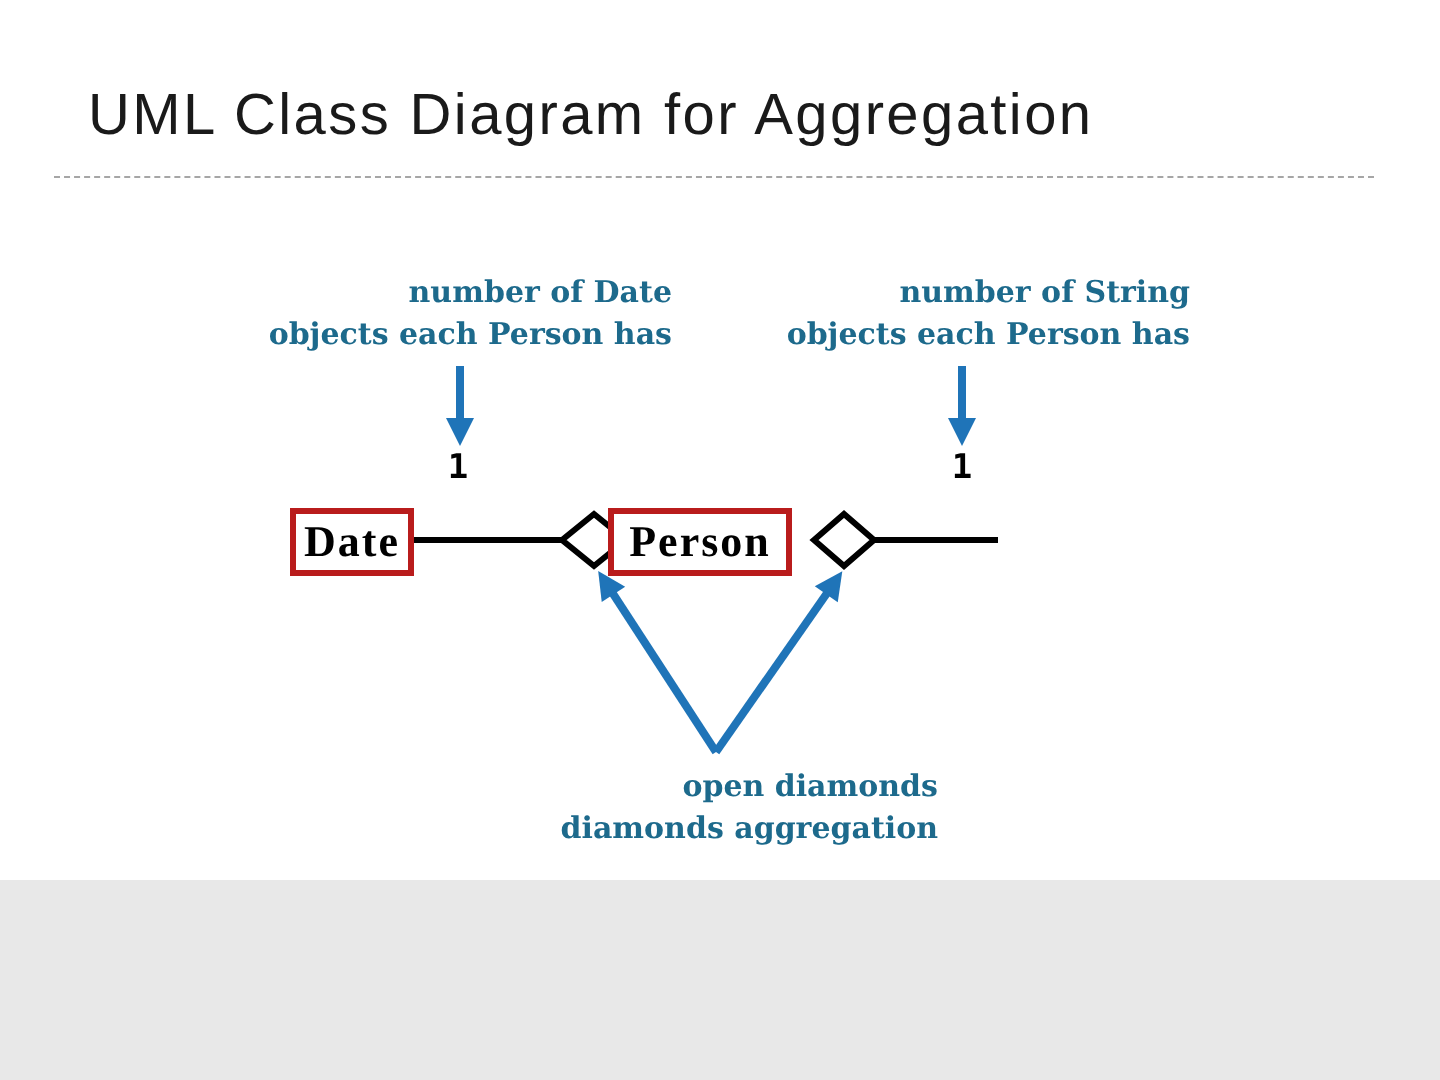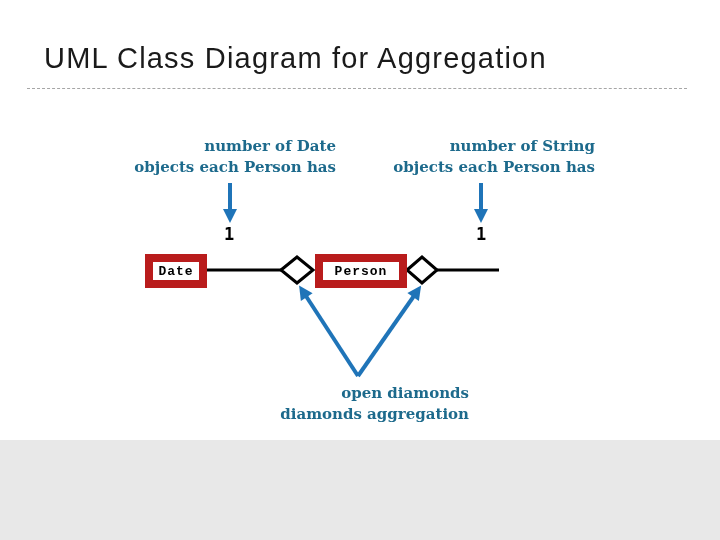--- a/index.html
+++ b/index.html
@@ -54,34 +54,34 @@
     font-size: 17px;
     color: #000000;
   }
   .mult-left  { left: 220px; }
   .mult-right { left: 472px; }
 
   .uml-class-box {
     position: absolute;
     top: 254px;
     height: 34px;
-    border: 8px solid #b91c1c;
+    border: 3px solid #b91c1c;
     background: #ffffff;
     display: flex;
     align-items: center;
     justify-content: center;
-    font-family: Liberation Mono, monospace;
+    font-family: Liberation Serif, serif;
     font-weight: bold;
-    font-size: 13px;
+    font-size: 22px;
     letter-spacing: 1px;
     color: #000000;
     z-index: 2;
   }
   .box-date   { left: 145px; width: 62px; }
-  .box-person { left: 315px; width: 92px; text-align: right; }
+  .box-person { left: 304px; width: 92px; text-align: right; }
   .box-string { left: 498px; width: 97px; }
 
   .diagram-svg {
     position: absolute;
     left: 0; top: 0;
     width: 720px; height: 540px;
     z-index: 1;
   }
 
   .footer-triangle {

